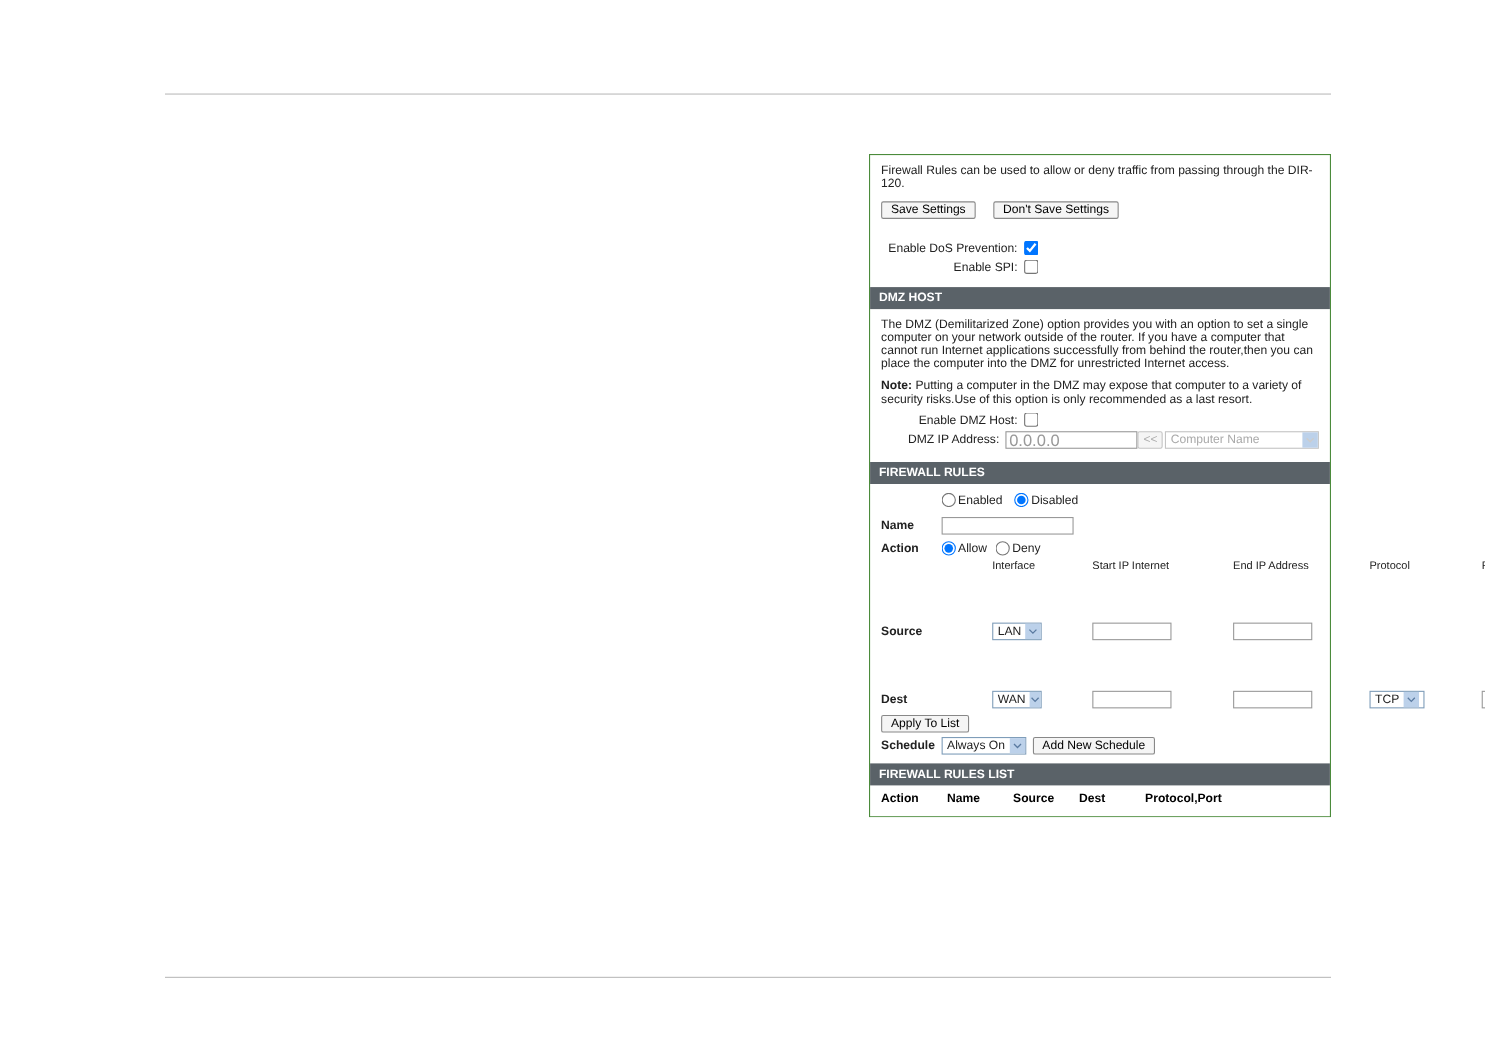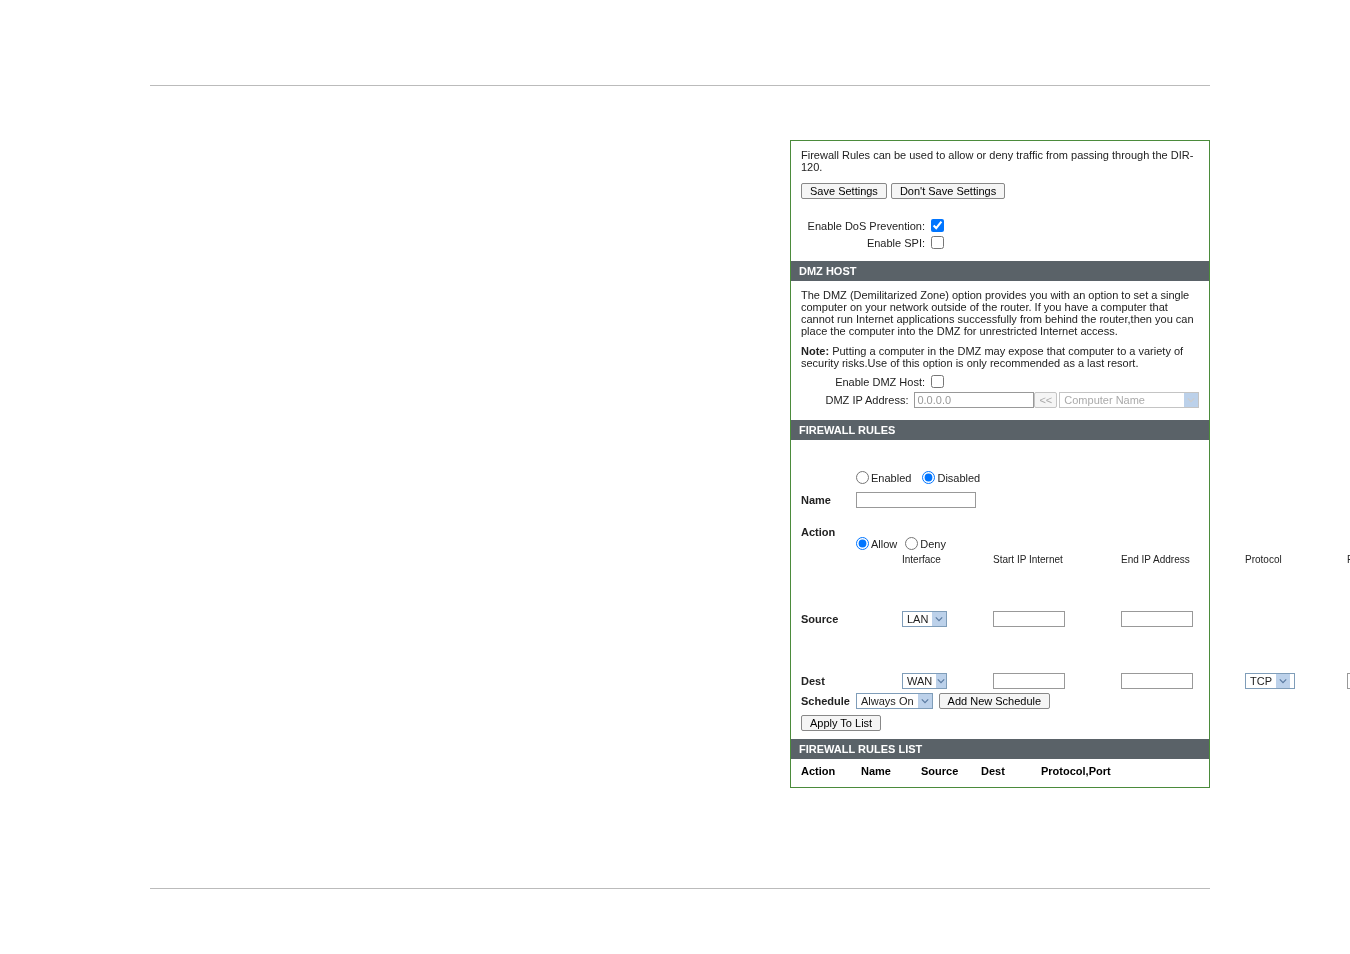--- a/index.html
+++ b/index.html
@@ -36,37 +36,37 @@
     }
     .btn {
       font-family: inherit;
       font-size: 11px;
       padding: 1px 8px;
       background: #f5f5f5;
       border: 1px solid #888;
       border-radius: 2px;
       cursor: pointer;
     }
-    .btn-row { margin-top: 10px; display: flex; gap: 4px; }
+    .btn-row { margin-top: 10px; display: flex; gap: 16px; }
     .form-row {
       display: flex;
       align-items: center;
       margin: 4px 0;
     }
     .form-row .lbl {
       width: 130px;
       text-align: right;
       padding-right: 6px;
     }
     input[type="text"].input-sm {
       width: 120px;
       height: 16px;
       border: 1px solid #999;
       padding: 0 2px;
-      font-size: 11px;
+      font-size: 15px;
       color: #999;
     }
     .select-wrap {
       display: inline-flex;
       align-items: center;
       border: 1px solid #7f9db9;
       background: #fff;
       height: 16px;
       font-size: 11px;
     }
@@ -117,21 +117,20 @@
     .name-input {
       width: 120px;
       height: 16px;
       border: 1px solid #999;
     }
     .radio-lbl {
       display: inline-flex;
       align-items: center;
       gap: 2px;
       margin-right: 8px;
-      margin-top: 23px;
     }
     .list-head {
       display: grid;
       grid-template-columns: 60px 60px 60px 60px 1fr;
       padding: 6px 10px 10px 10px;
       font-weight: bold;
       font-size: 11px;
     }
     hr.page-divider {
       width: 1060px;
@@ -265,35 +264,35 @@
             </svg>
           </span>
       </div>
       <div style="display:flex; align-items:center; gap:2px;">
         <input type="text" style="width: 32px; height: 16px; border: 1px solid rgb(153, 153, 153);">
         <span>-</span>
         <input type="text" style="width: 32px; height: 16px; border: 1px solid rgb(153, 153, 153);">
       </div>
     </div>
 
+    <div style="margin-top:6px;">
+      <button class="btn" style="margin-left:0;">Apply To List</button>
+    </div>
+
     <div style="display:flex; align-items:center; margin-top:4px;">
       <div style="width:55px; font-weight:bold;">Schedule</div>
       <div class="select-wrap">
         <span class="sv">Always On</span>
         <span class="arrow">
             <svg viewBox="0 0 10 10">
               <path d="M1 3 L5 7 L9 3" fill="none" stroke="#5a7aa0" stroke-width="1.5"></path>
             </svg>
           </span>
       </div>
       <button class="btn" style="margin-left:6px;">Add New Schedule</button>
-    </div>
-
-    <div style="margin-top:6px;">
-      <button class="btn" style="margin-left:0;">Apply To List</button>
     </div>
   </div>
 
   <div class="header-dark">FIREWALL RULES LIST</div>
   <div class="list-head">
     <div>Action</div>
     <div>Name</div>
     <div>Source</div>
     <div>Dest</div>
     <div>Protocol,Port</div>

